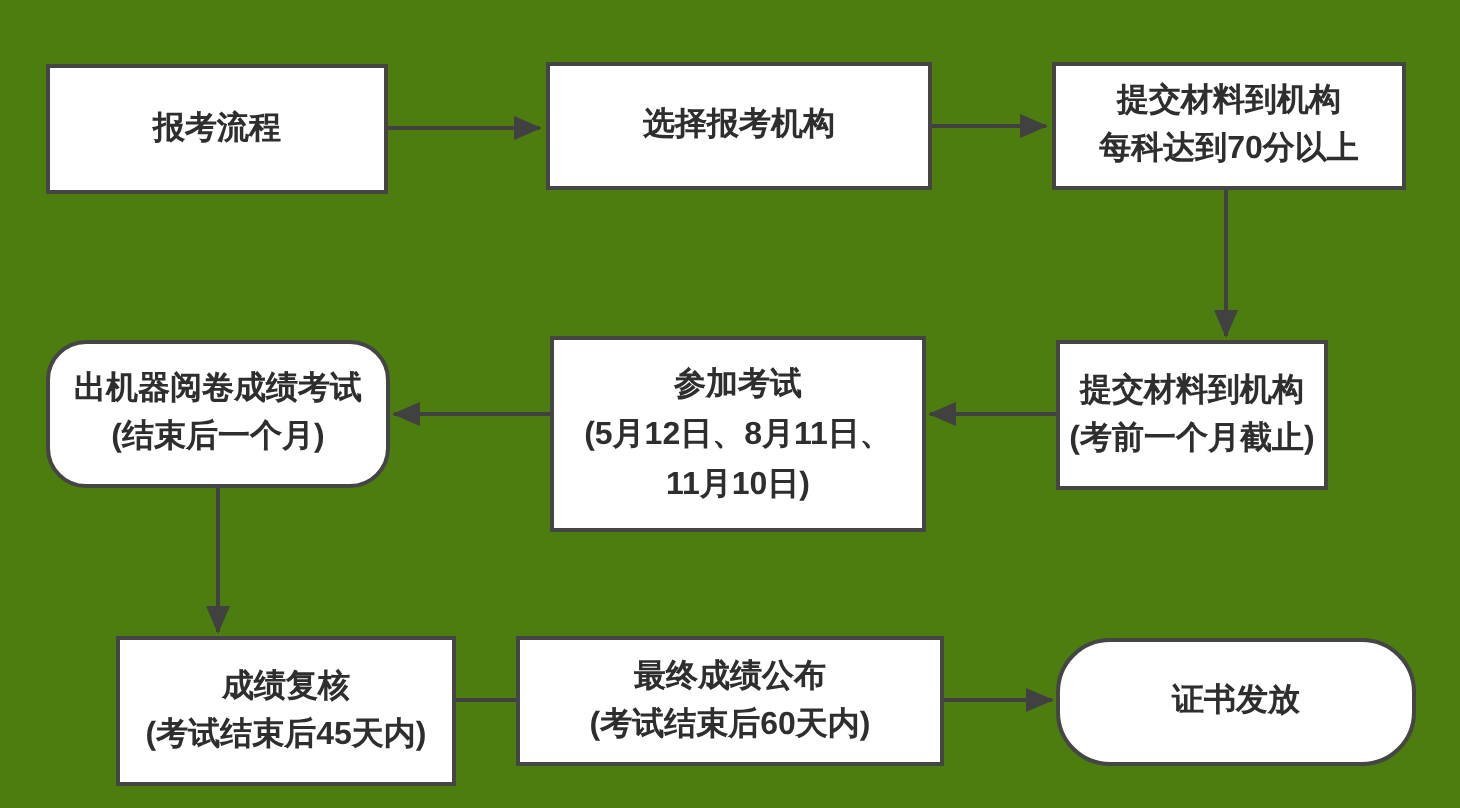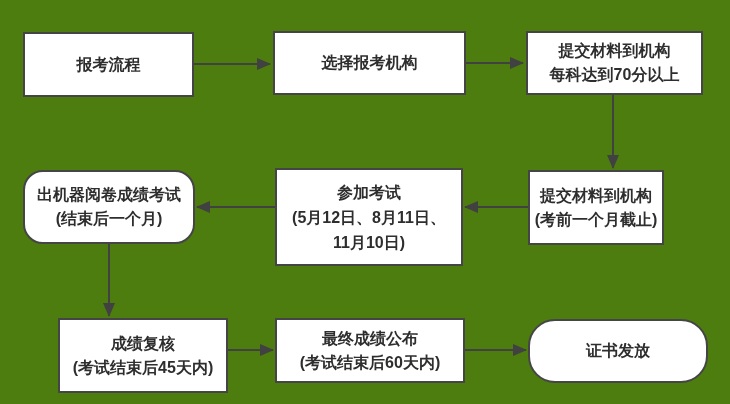--- a/index.html
+++ b/index.html
@@ -27,21 +27,21 @@
     line-height:24px;
   }
   .node span{display:block;white-space:nowrap;}
   #b1{left:23px;top:32px;width:171px;height:65px;}
   #b2{left:273px;top:31px;width:193px;height:64px;justify-content:center;}
   #b3{left:526px;top:31px;width:177px;height:64px;}
   #b4{left:528px;top:170px;width:136px;height:75px;}
   #b5{left:275px;top:168px;width:188px;height:98px;line-height:25px;}
   #b6{left:23px;top:170px;width:172px;height:74px;border-radius:20px;}
   #b7{left:23px;top:318px;width:170px;height:75px;margin-left:35px;}
-  #b8{left:275px;top:318px;width:190px;height:65px;}
+  #b8{left:258px;top:318px;width:214px;height:65px;}
   #b9{left:528px;top:319px;width:180px;height:64px;border-radius:27px;}
   svg.arrows{
     position:absolute;left:0;top:0;width:730px;height:404px;
     pointer-events:none;
   }
   svg.arrows line{stroke:#414141;stroke-width:2;}
 </style>
 </head>
 <body>
 

